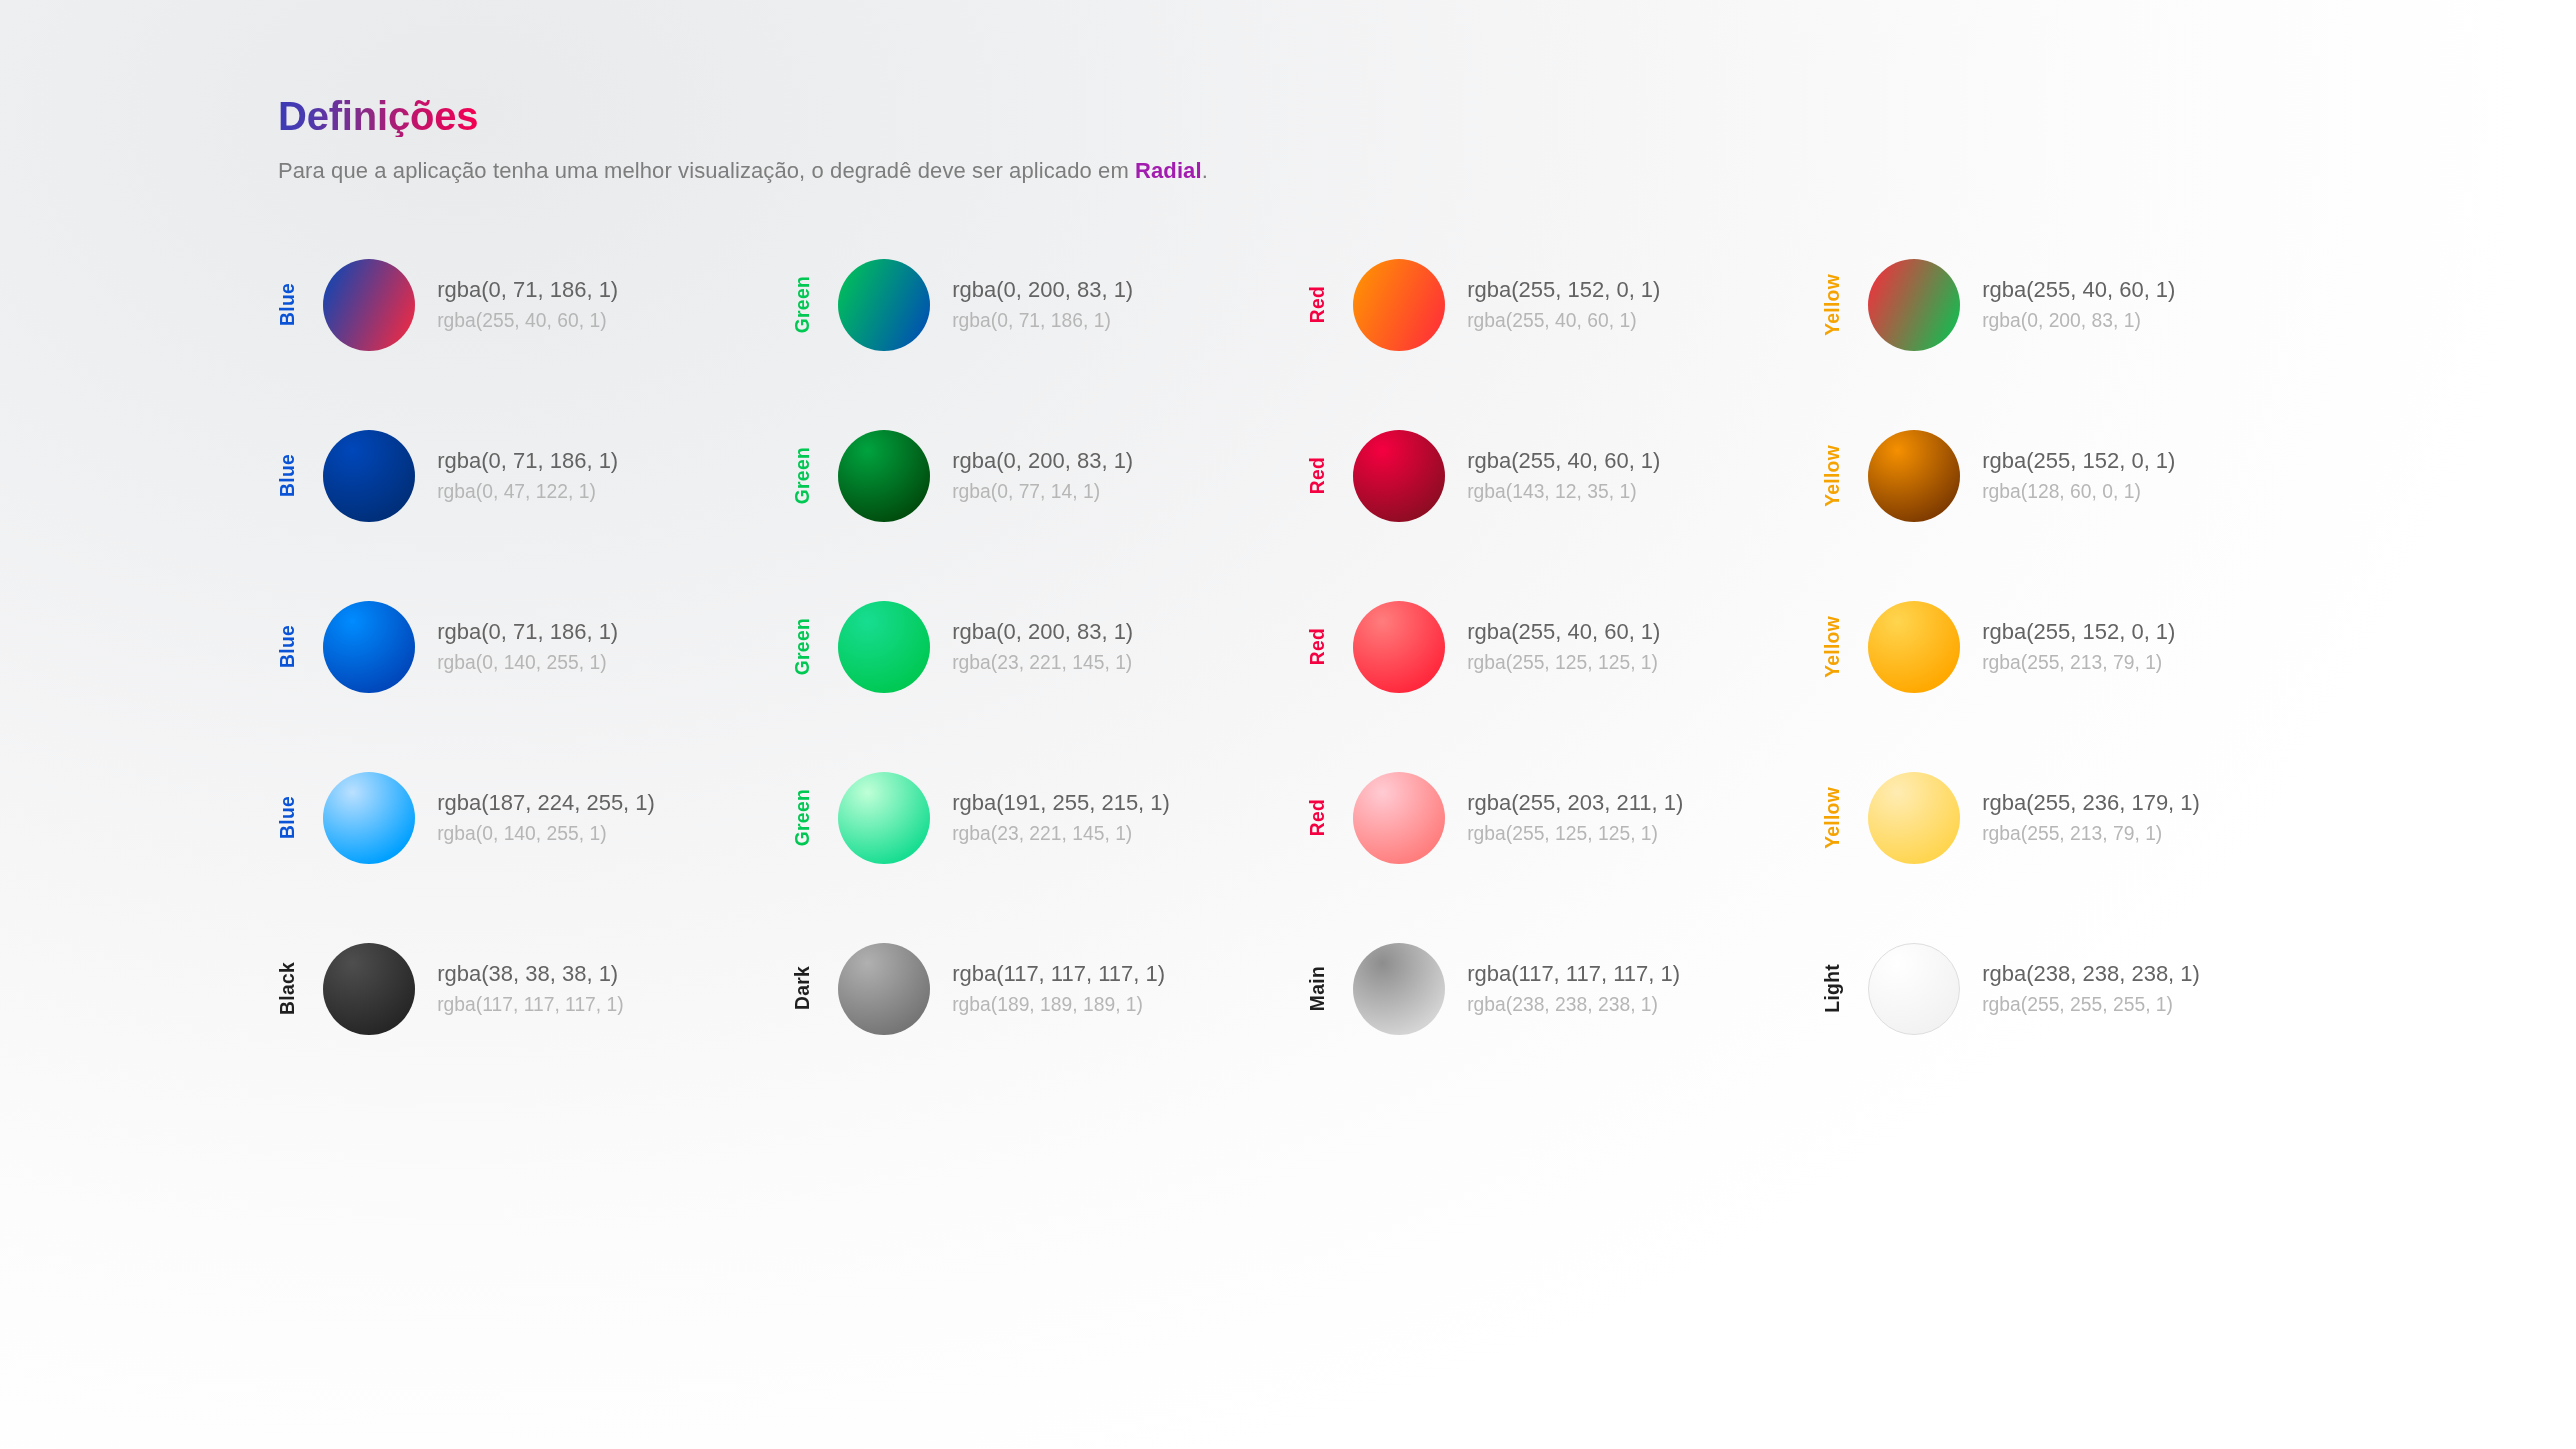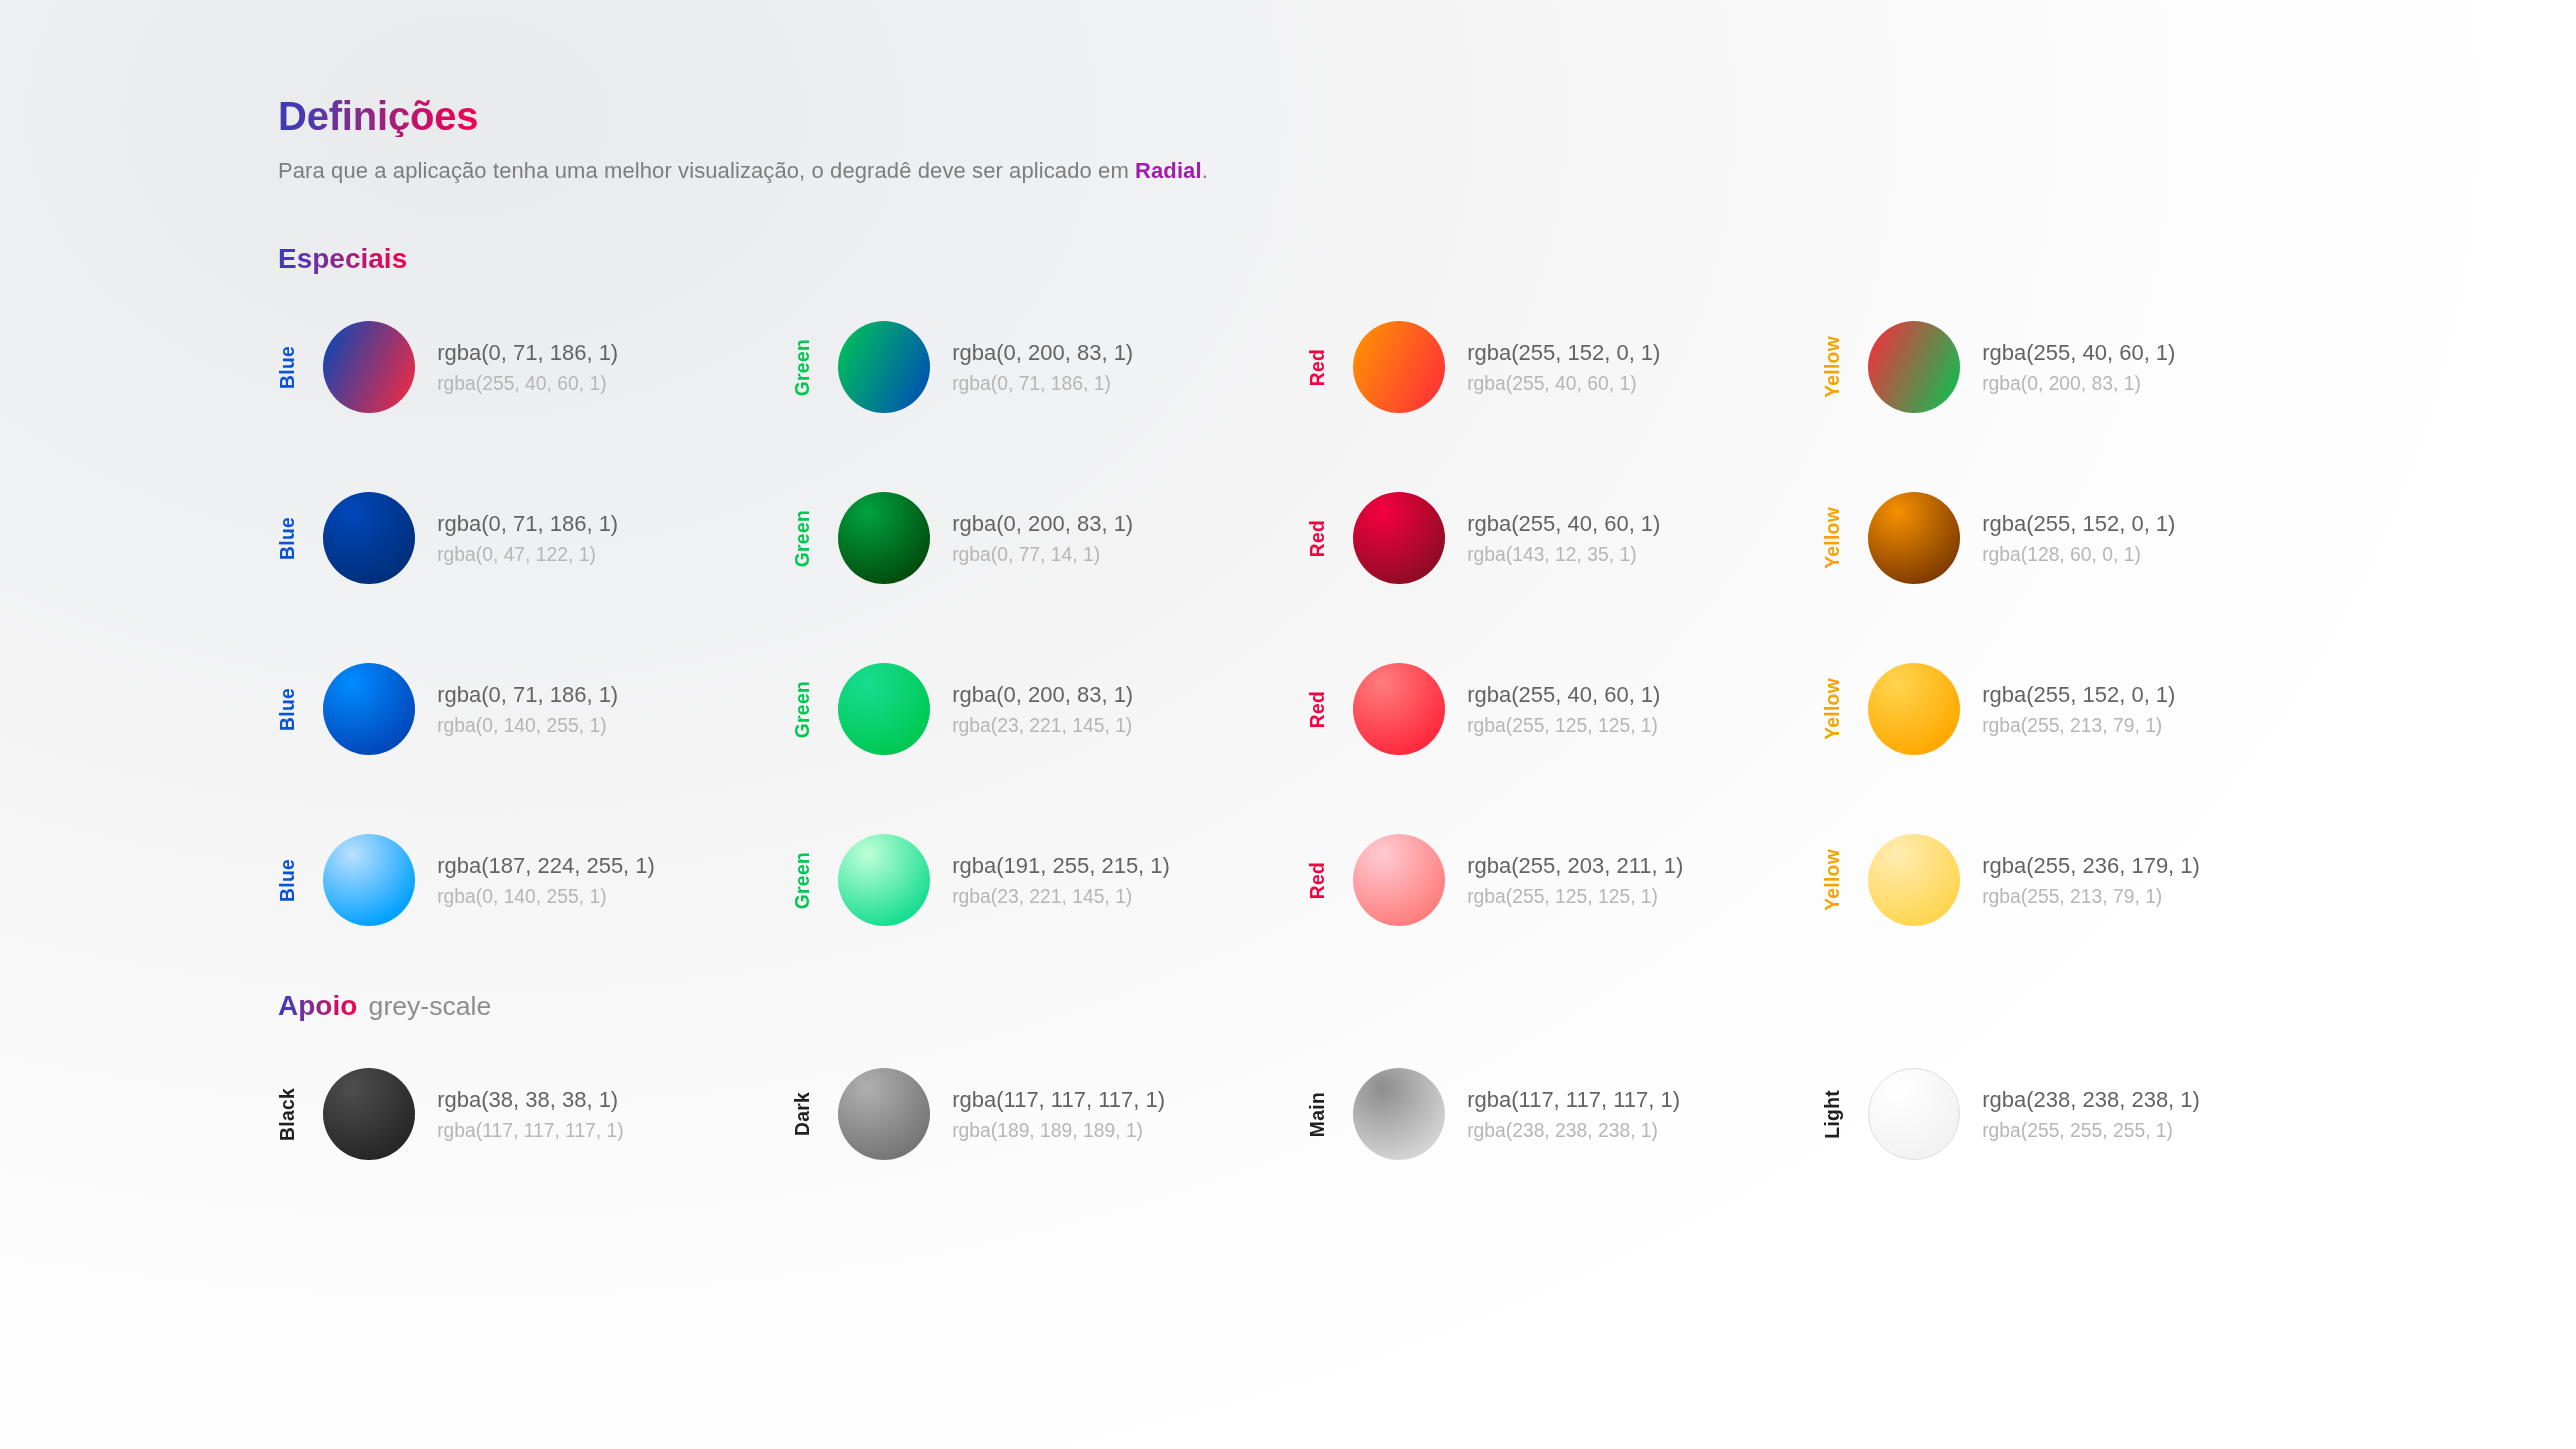--- a/index.html
+++ b/index.html
@@ -130,21 +130,20 @@
 <body>
 
 <div class="page">
 
   <h1 class="page-title">Definições</h1>
 
   <p class="page-subtitle"><span>Para que a aplicação tenha uma melhor visualização, o degradê deve ser aplicado em </span><span class="strong">Radial</span><span>.</span></p>
 
   <div id="sections-root">
       <div class="section">
-        <div class="section-head"><span class="grad">Especiais</span></div>
         <div class="swatch-row">
           <div class="swatch">
             <div class="swatch-label" style="color: rgb(10, 83, 214);">Blue</div>
             <div class="swatch-dot" style="background: linear-gradient(115deg, rgb(0, 71, 186) 0%, rgb(255, 40, 60) 100%);"></div>
             <div class="swatch-text">
               <div class="swatch-main">rgba(0, 71, 186, 1)</div>
               <div class="swatch-sub">rgba(255, 40, 60, 1)</div>
             </div>
           </div>
           <div class="swatch">
@@ -275,21 +274,20 @@
             <div class="swatch-label" style="color: rgb(245, 163, 0);">Yellow</div>
             <div class="swatch-dot" style="background: radial-gradient(circle at 32% 22%, rgb(255, 236, 179) 0%, rgb(255, 213, 79) 78%);"></div>
             <div class="swatch-text">
               <div class="swatch-main">rgba(255, 236, 179, 1)</div>
               <div class="swatch-sub">rgba(255, 213, 79, 1)</div>
             </div>
           </div>
         </div>
       </div>
       <div class="section">
-        <div class="section-head"><span class="grad">Apoio</span><span class="qual">grey-scale</span></div>
         <div class="swatch-row">
           <div class="swatch">
             <div class="swatch-label" style="color: rgb(31, 31, 31);">Black</div>
             <div class="swatch-dot" style="background: radial-gradient(circle at 32% 22%, rgb(78, 78, 78) 0%, rgb(38, 38, 38) 78%);"></div>
             <div class="swatch-text">
               <div class="swatch-main">rgba(38, 38, 38, 1)</div>
               <div class="swatch-sub">rgba(117, 117, 117, 1)</div>
             </div>
           </div>
           <div class="swatch">

